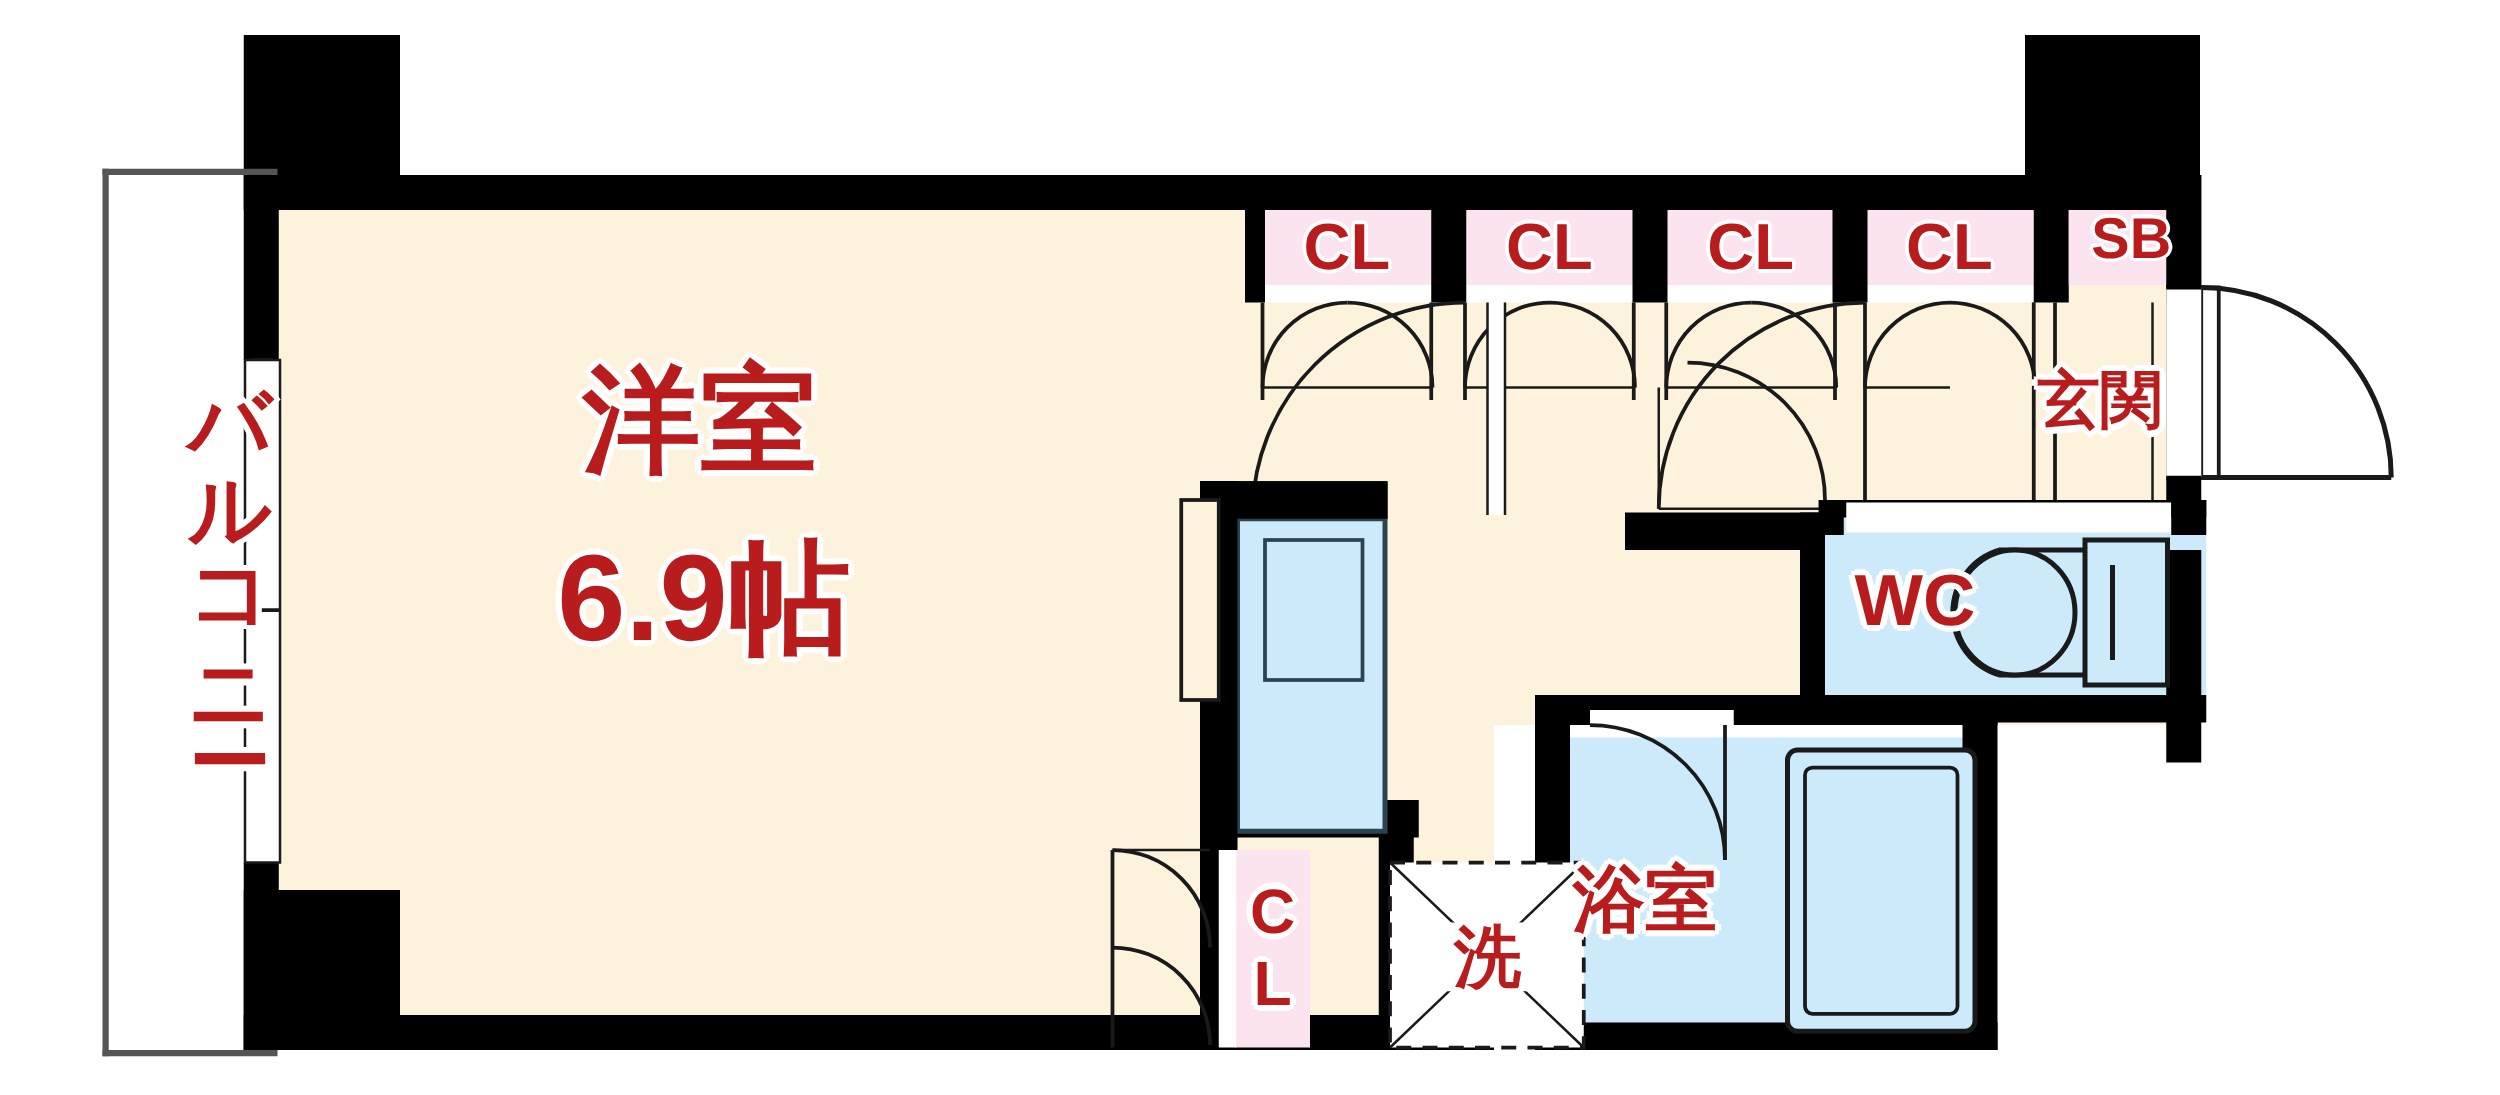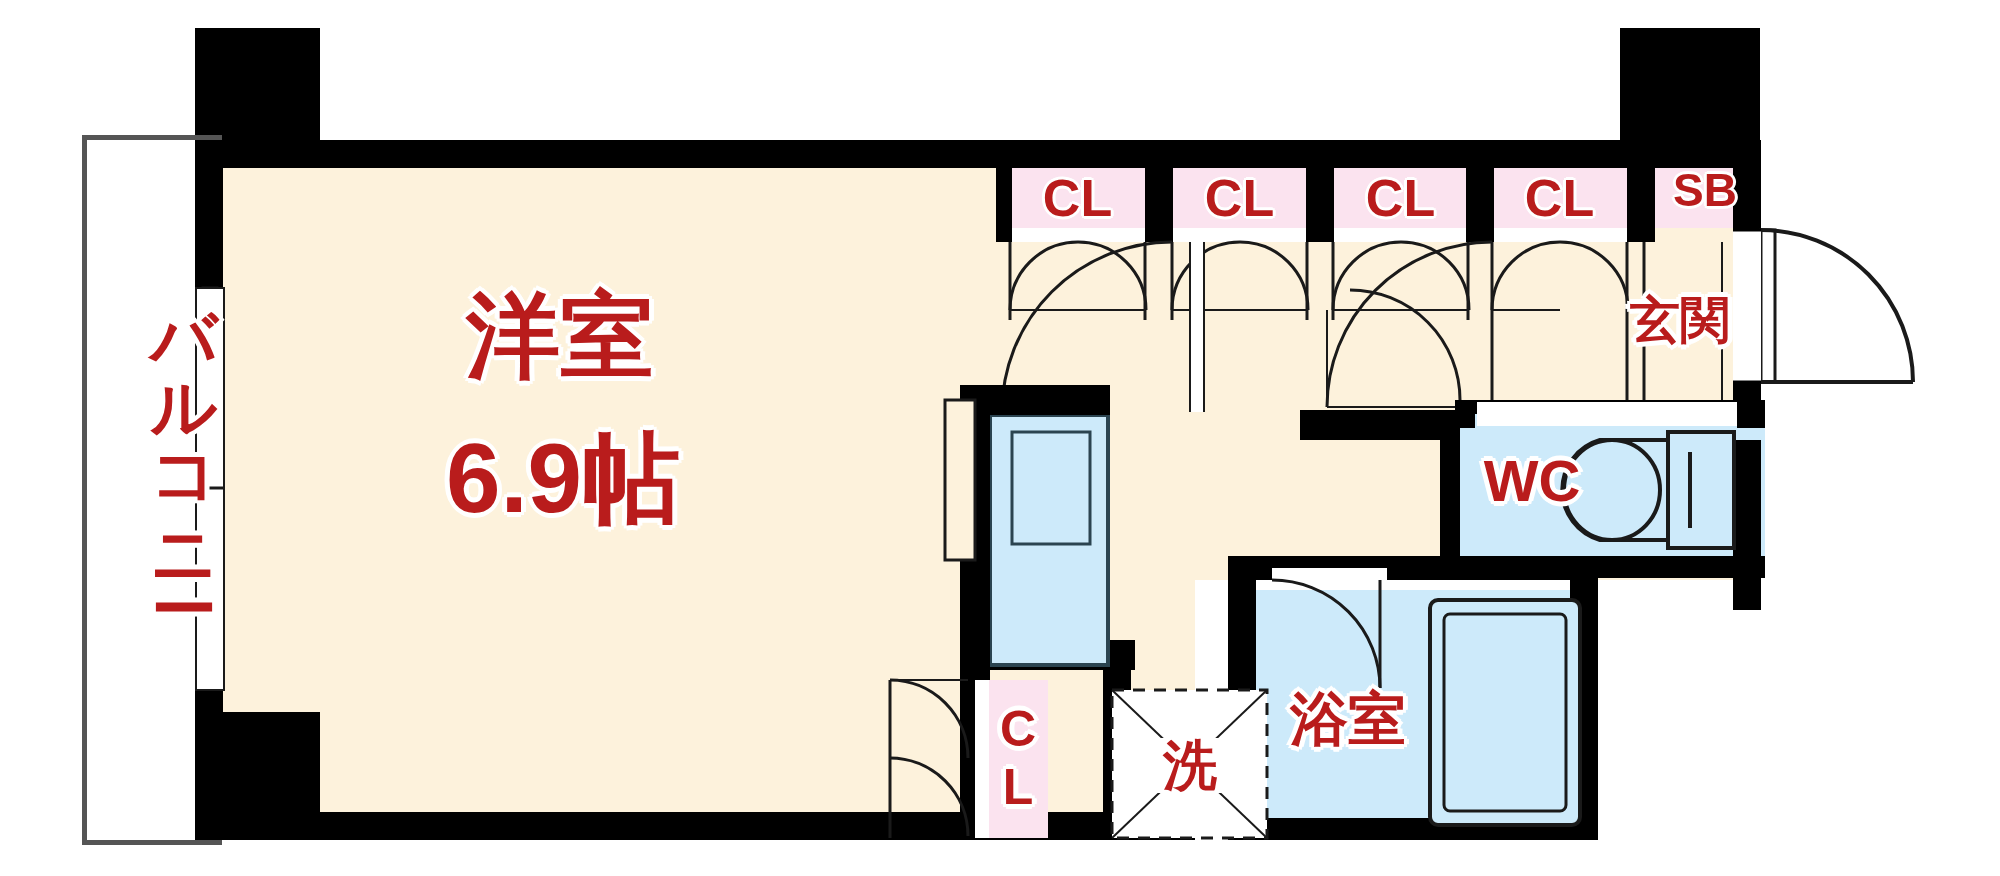--- a/index.html
+++ b/index.html
@@ -295,19 +295,19 @@
   <div class="halo halo-light" style="left:1010px; top:168px; width:135px; height:60px; font-size:52px;">CL</div>
   <div class="halo halo-light" style="left:1172px; top:168px; width:135px; height:60px; font-size:52px;">CL</div>
   <div class="halo halo-light" style="left:1333px; top:168px; width:135px; height:60px; font-size:52px;">CL</div>
   <div class="halo halo-light" style="left:1492px; top:168px; width:135px; height:60px; font-size:52px;">CL</div>
   <div class="halo halo-light" style="left:1655px; top:168px; width:100px; height:44px; font-size:46px;">SB</div>
 
   <div class="halo" style="left:1590px; top:280px; width:180px; height:80px; font-size:50px;">玄関</div>
 
   <div class="halo" style="left:1462px; top:440px; width:140px; height:80px; font-size:58px;">WC</div>
 
-  <div class="halo" style="left:1268px; top:680px; width:160px; height:80px; font-size:58px;">浴室</div>
+  <div class="halo" style="left:1236px; top:680px; width:160px; height:80px; font-size:58px;">浴室</div>
 
   <div class="halo" style="left:1150px; top:735px; width:80px; height:62px; font-size:54px;">洗</div>
 
   <div class="halo vert" style="left:988px; top:686px; width:60px; height:146px; font-size:50px;">CL</div>
 
 </div>
 
 </body></html>

